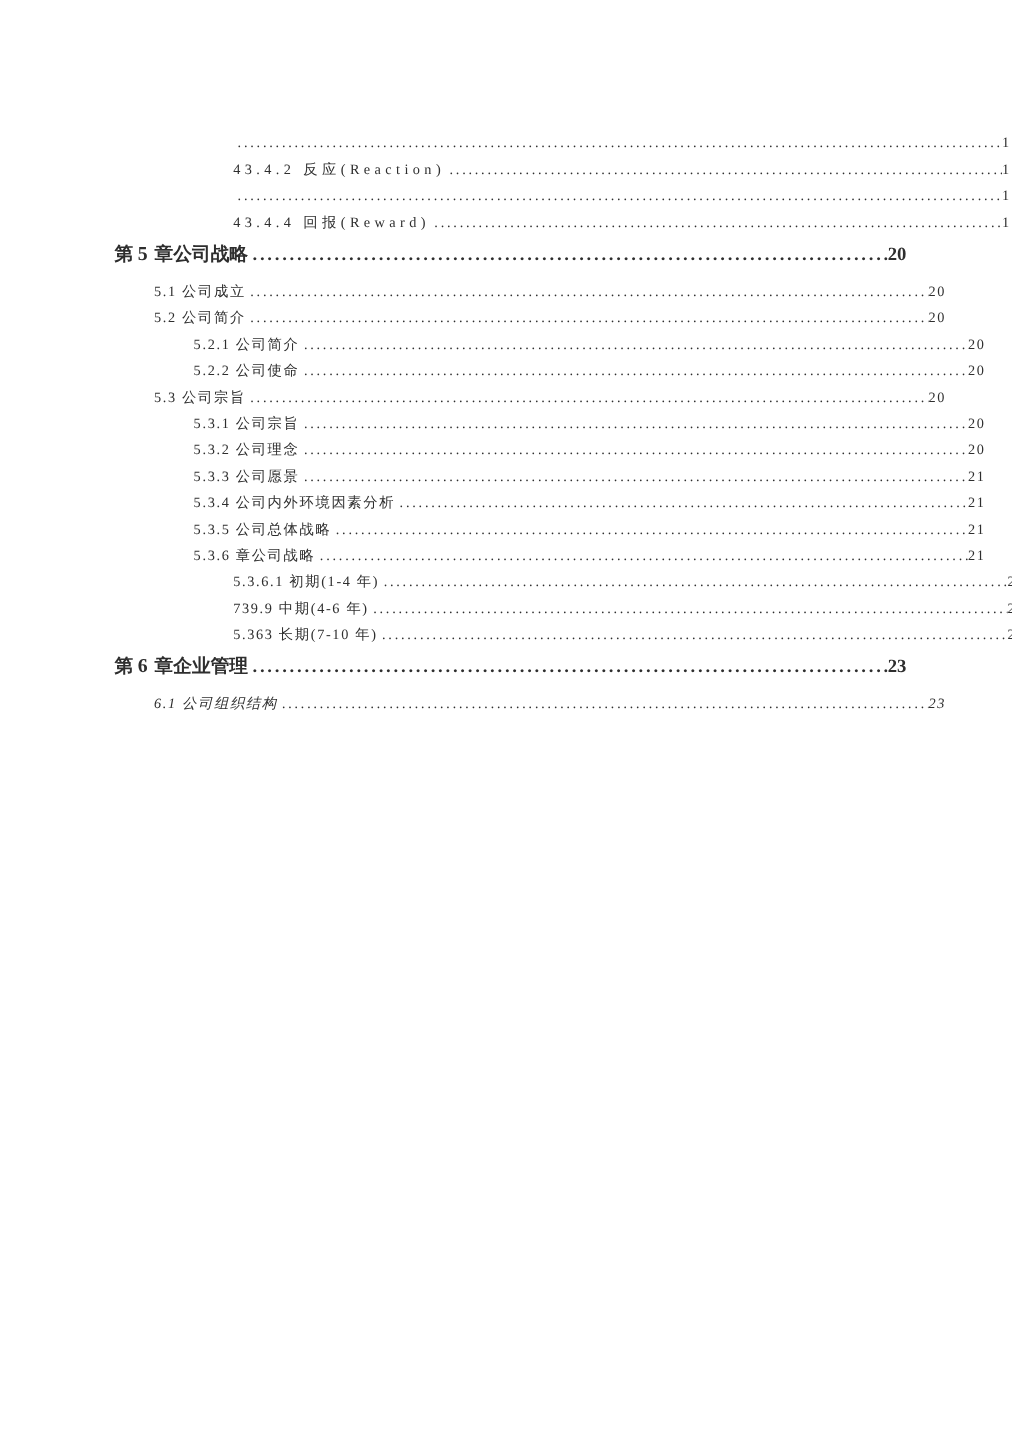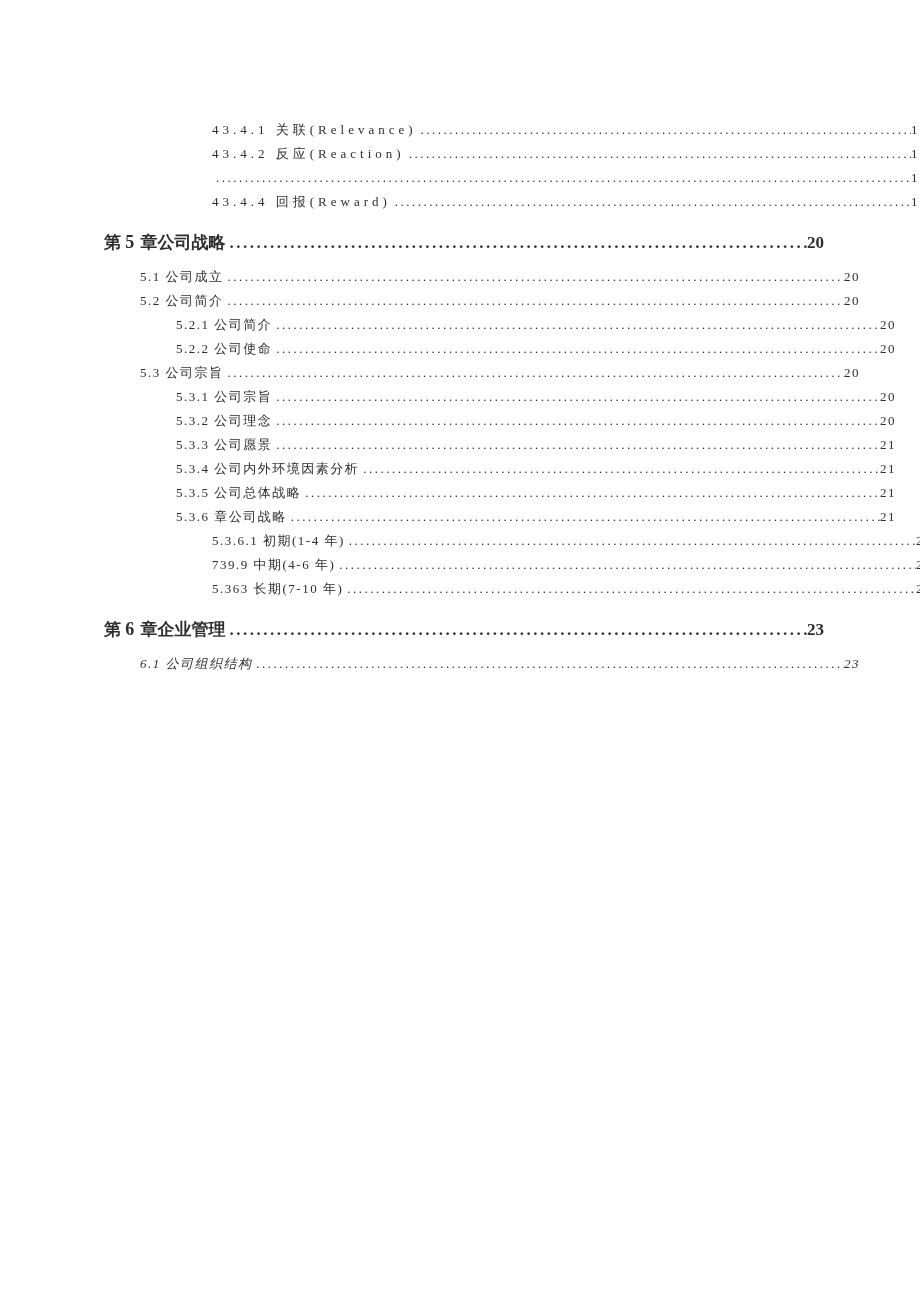--- a/index.html
+++ b/index.html
@@ -46,21 +46,20 @@
   }
   .pg {
     flex: 0 0 auto;
   }
   
   .lvl0 {
     font-family: "SimSun", "Songti SC", serif;
     font-size: 17px;
     font-weight: 700;
     line-height: 32px;
-    margin-top: 12px;
     margin-bottom: 6px;
     margin-left: 0;
   }
   .lvl0 .western {
     font-family: "Times New Roman", Times, serif;
     font-size: 18px;
     font-weight: 700;
     margin-right: 2px;
   }
   .lvl0 .pg {
@@ -93,21 +92,20 @@
   }
   .lvl3-wide {
     letter-spacing: 4px;
   }
 </style>
 </head>
 <body>
 
 <div class="page" id="toc-container">
     <div class="toc-row lvl3 lvl3-wide">
-      <span class="label"><span>43.4.1</span> <span>关联(Relevance)</span> </span>
       <span class="dots"></span> 
       <span class="pg">18</span>
     </div>
     <div class="toc-row lvl3 lvl3-wide">
       <span class="label"><span>43.4.2</span> <span>反应(Reaction)</span> </span>
       <span class="dots"></span> 
       <span class="pg">18</span>
     </div>
     <div class="toc-row lvl3 lvl3-wide">
       <span class="dots"></span> 

